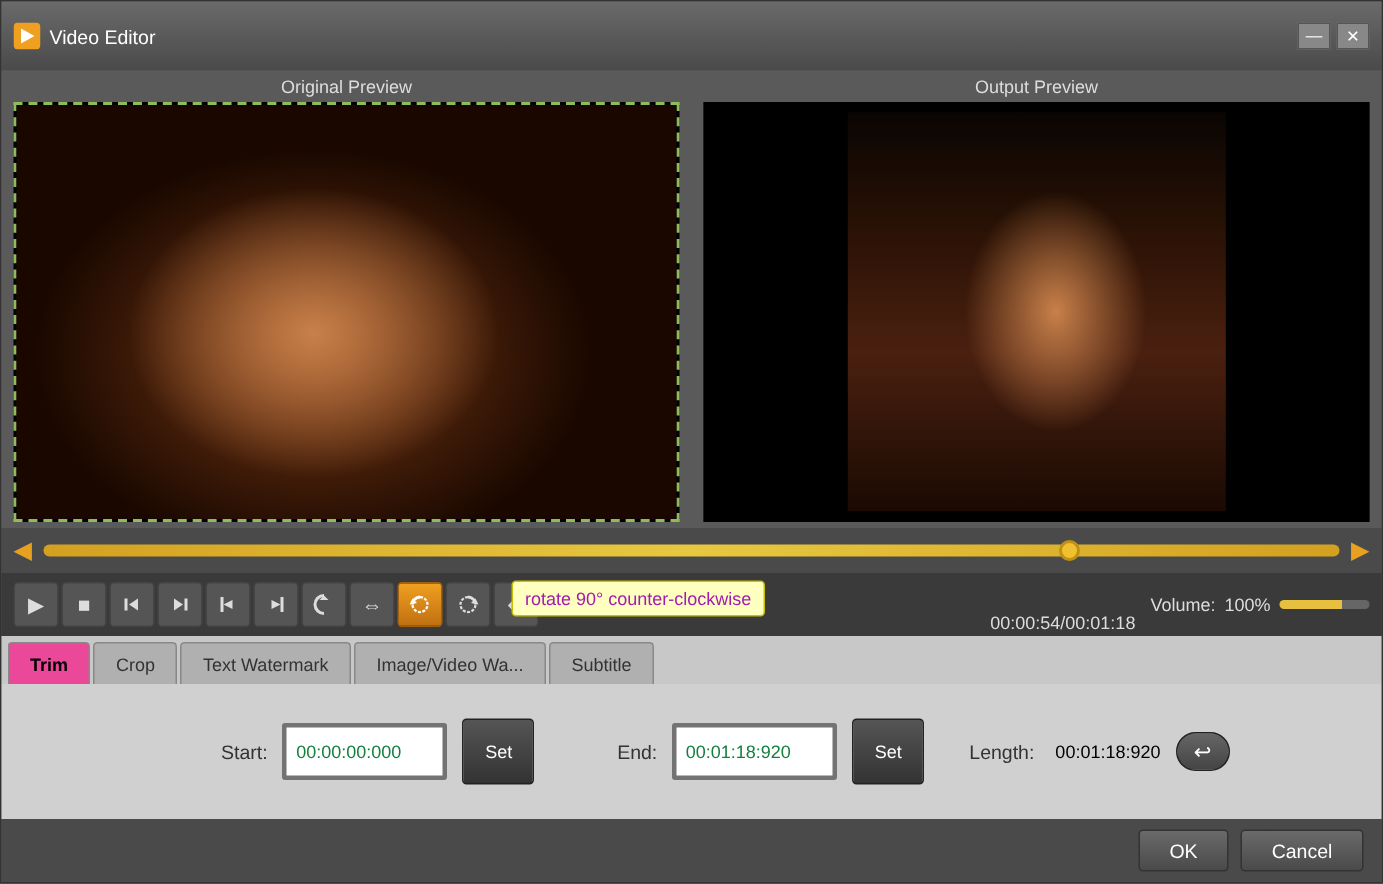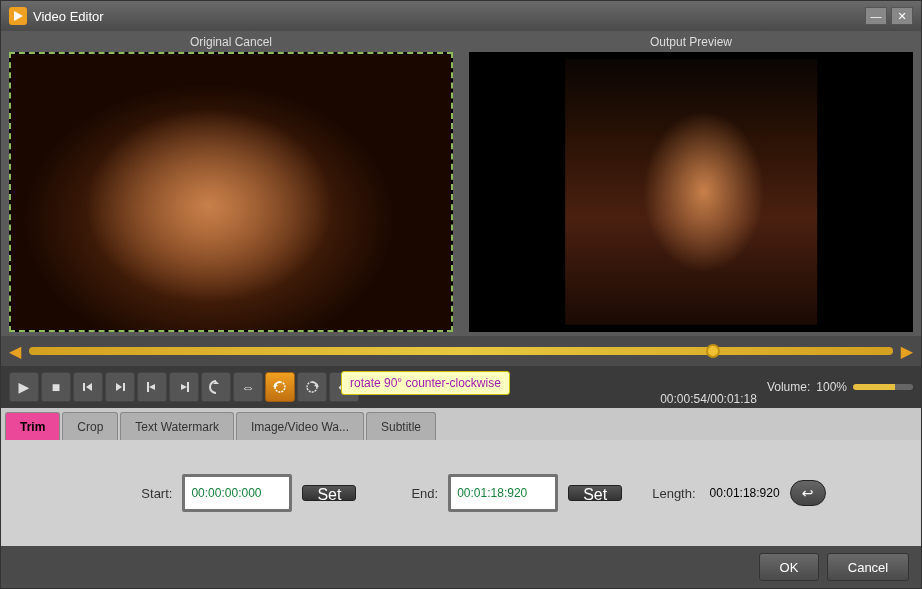--- a/index.html
+++ b/index.html
@@ -14,21 +14,21 @@
     }
     .window {
       width: 922px;
       height: 589px;
       background: #5a5a5a;
       border: 1px solid #333;
       display: flex;
       flex-direction: column;
     }
     .title-bar {
-      height: 30px;
+      height: 46px;
       background: linear-gradient(to bottom, #6a6a6a, #4a4a4a);
       display: flex;
       align-items: center;
       padding: 0 8px;
       flex-shrink: 0;
     }
     .title-bar-icon {
       width: 18px;
       height: 18px;
       margin-right: 6px;
@@ -244,26 +244,26 @@
       width: 110px;
       height: 26px;
       border: 3px solid #737373;
       background: #fff;
       color: #15803d;
       font-size: 12px;
       padding: 16px 6px;
       border-radius: 2px;
     }
     .trim-set-btn {
-      height: 16px;
+      height: 44px;
       padding: 0 14px;
       background: linear-gradient(to bottom, #555, #333);
       border: 1px solid #222;
       color: #fff;
-      font-size: 16px;
+      font-size: 12px;
       border-radius: 3px;
       cursor: pointer;
     }
     .trim-length-label {
       font-size: 13px;
       color: #333;
       margin-left: 20px;
     }
     .trim-length-value {
       font-size: 12px;
@@ -357,21 +357,21 @@
     </div>
     <span class="title-text">Video Editor</span>
     <div class="title-controls">
       <button class="title-btn">—</button>
       <button class="title-btn">✕</button>
     </div>
   </div>
 
   <div class="preview-row">
     <div class="preview-panel">
-      <div class="preview-label">Original Cancel</div>
+      <div class="preview-label">Original Preview</div>
       <div class="preview-video">
         <div class="original-face"></div>
       </div>
     </div>
     <div class="preview-divider"></div>
     <div class="preview-panel">
       <div class="preview-label">Output Preview</div>
       <div class="preview-video no-border">
         <div class="output-rotated">
           <div class="rotated-img"></div>

